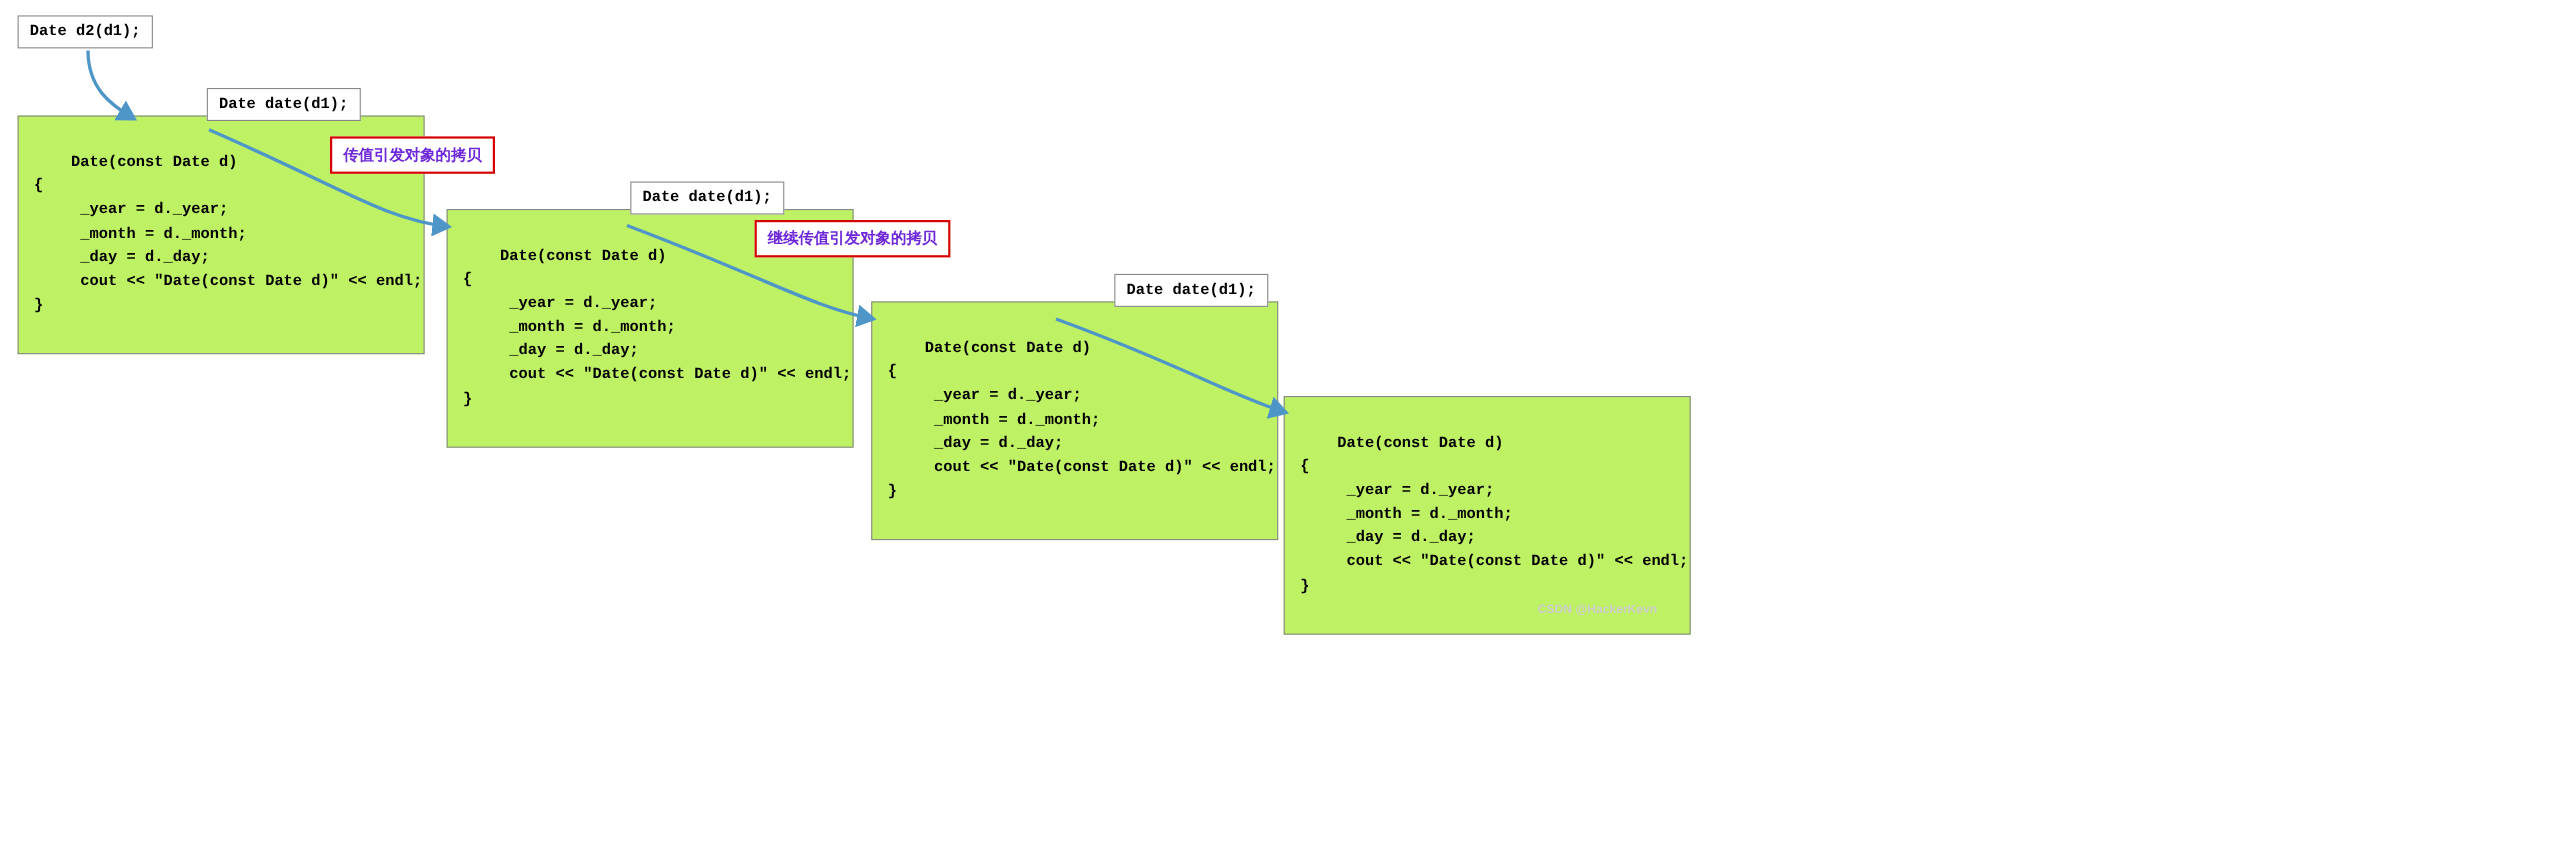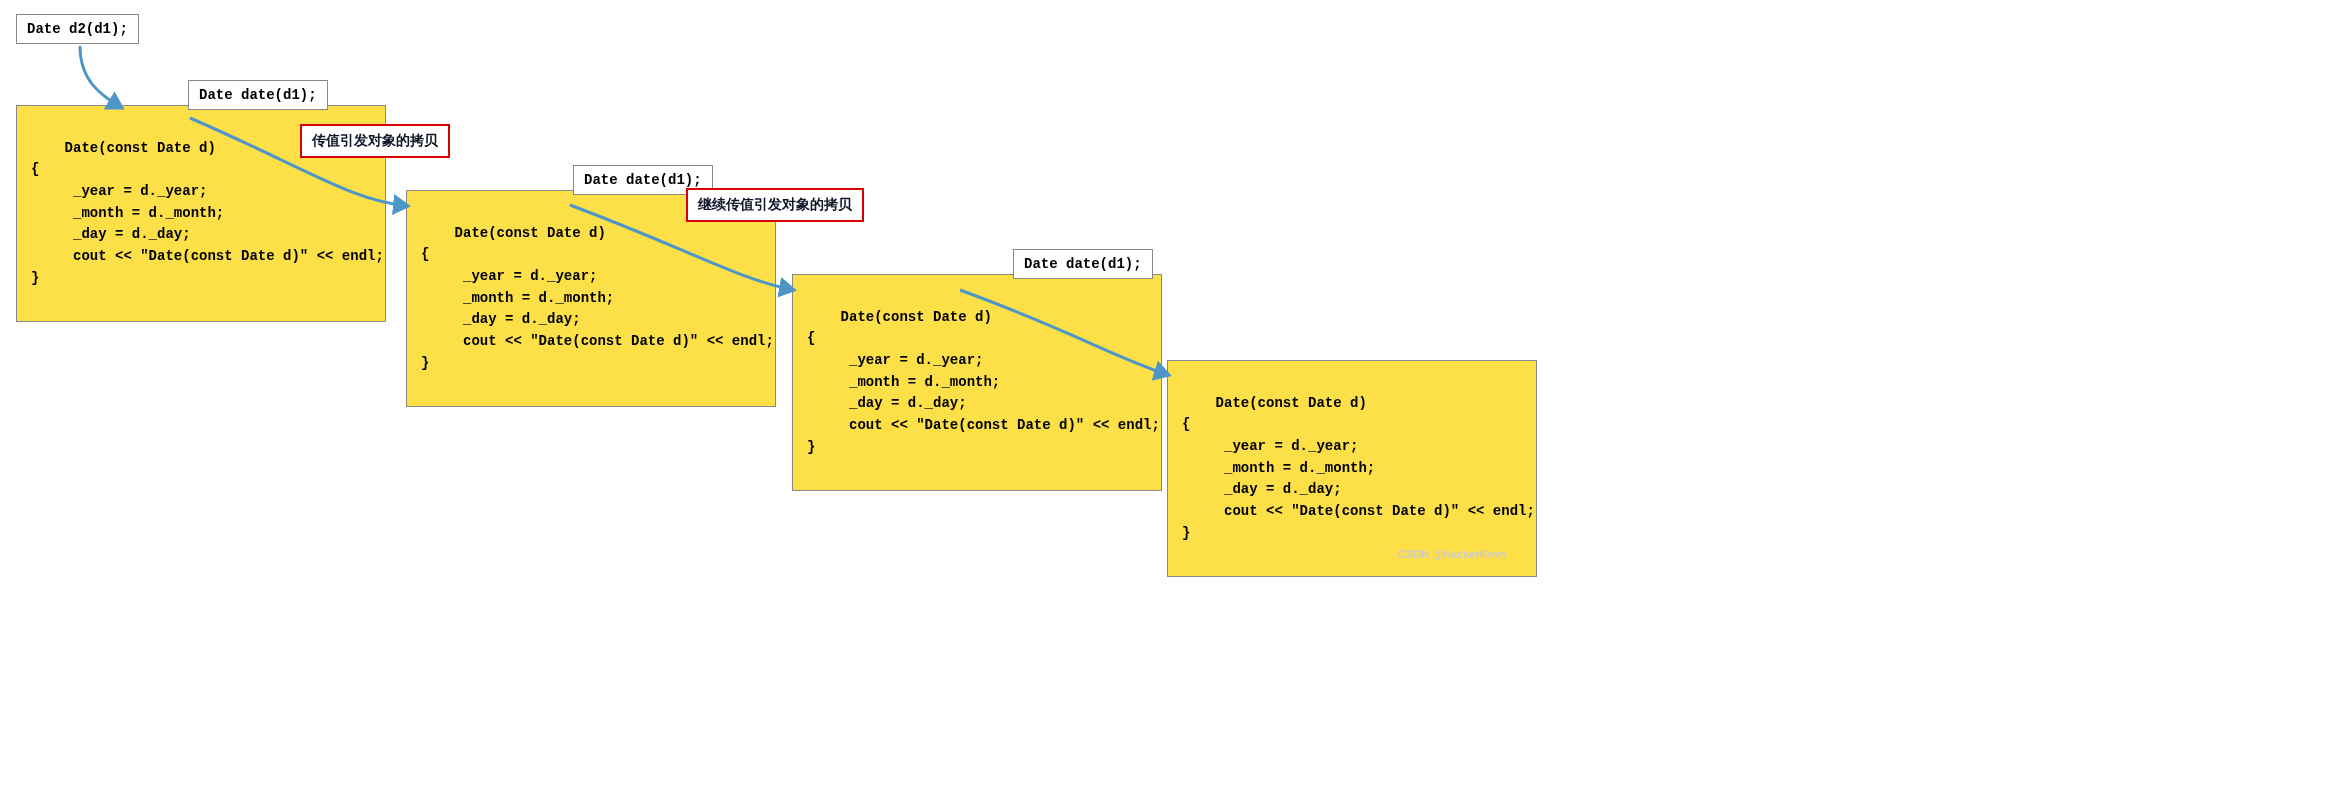--- a/index.html
+++ b/index.html
@@ -11,40 +11,40 @@
     color: #000;
     font-weight: 600;
   }
   .canvas {
     position: relative;
     width: 2282px;
     height: 785px;
   }
   .box {
     position: absolute;
-    background: #fde047;
+    background: #bef264;
     border: 1px solid #888;
     padding: 10px 14px;
     white-space: pre;
     line-height: 1.55;
     box-sizing: border-box;
   }
   .small-box {
     position: absolute;
     background: #fff;
     border: 1px solid #888;
     padding: 6px 10px;
     white-space: nowrap;
     box-sizing: border-box;
   }
   .red-box {
     position: absolute;
     background: #fff;
     border: 2px solid #d60000;
-    color: #0f172a;
+    color: #6d28d9;
     padding: 6px 10px;
     white-space: nowrap;
     font-family: "Microsoft YaHei", "SimSun", sans-serif;
     font-weight: 600;
     box-sizing: border-box;
   }
   .watermark {
     position: absolute;
     font-family: Arial, sans-serif;
     font-size: 11px;
@@ -88,21 +88,21 @@
 {
      _year = d._year;
      _month = d._month;
      _day = d._day;
      cout &lt;&lt; "Date(const Date d)" &lt;&lt; endl;
 }</span>
   </div>
   <div class="small-box" style="left:573px; top:165px;">
     <span>Date date(d1);</span>
   </div>
-  <div class="red-box" style="left:686px; top:188px;">
+  <div class="red-box" style="left:686px; top:200px;">
     <span>继续传值引发对象的拷贝</span>
   </div>
 
   <div class="box" style="left:792px; top:274px; width:370px;">
     <span>Date(const Date d)
 {
      _year = d._year;
      _month = d._month;
      _day = d._day;
      cout &lt;&lt; "Date(const Date d)" &lt;&lt; endl;

